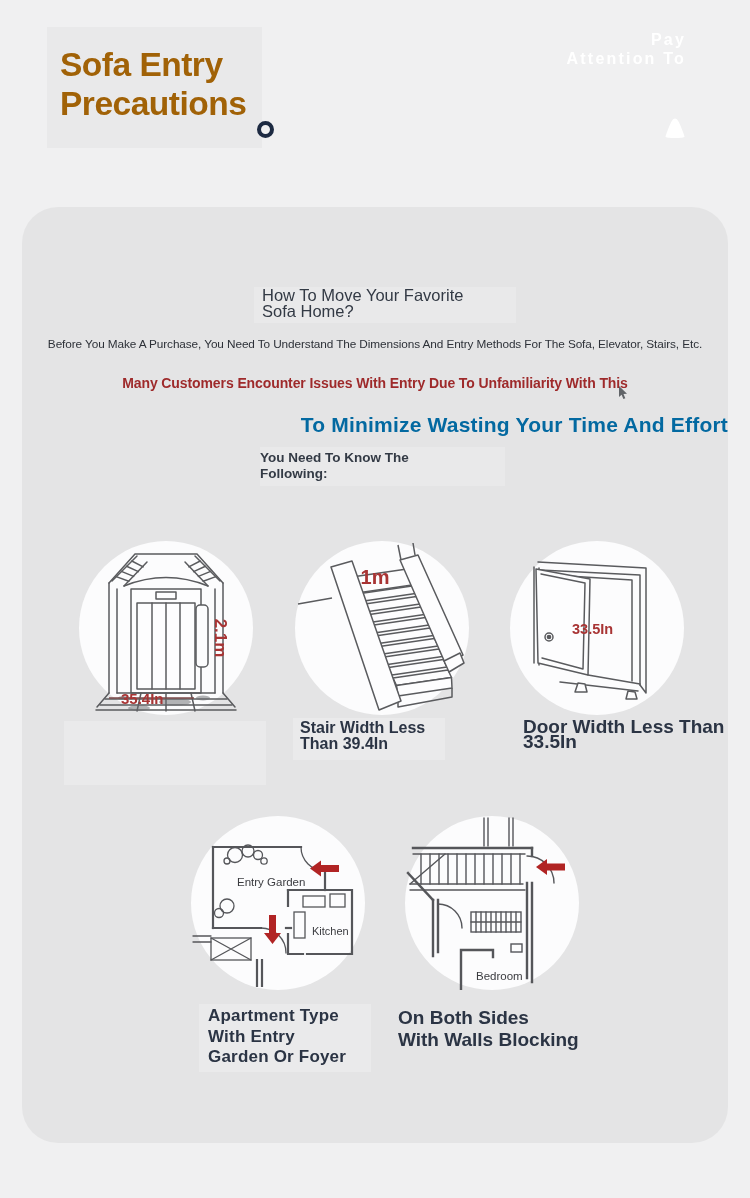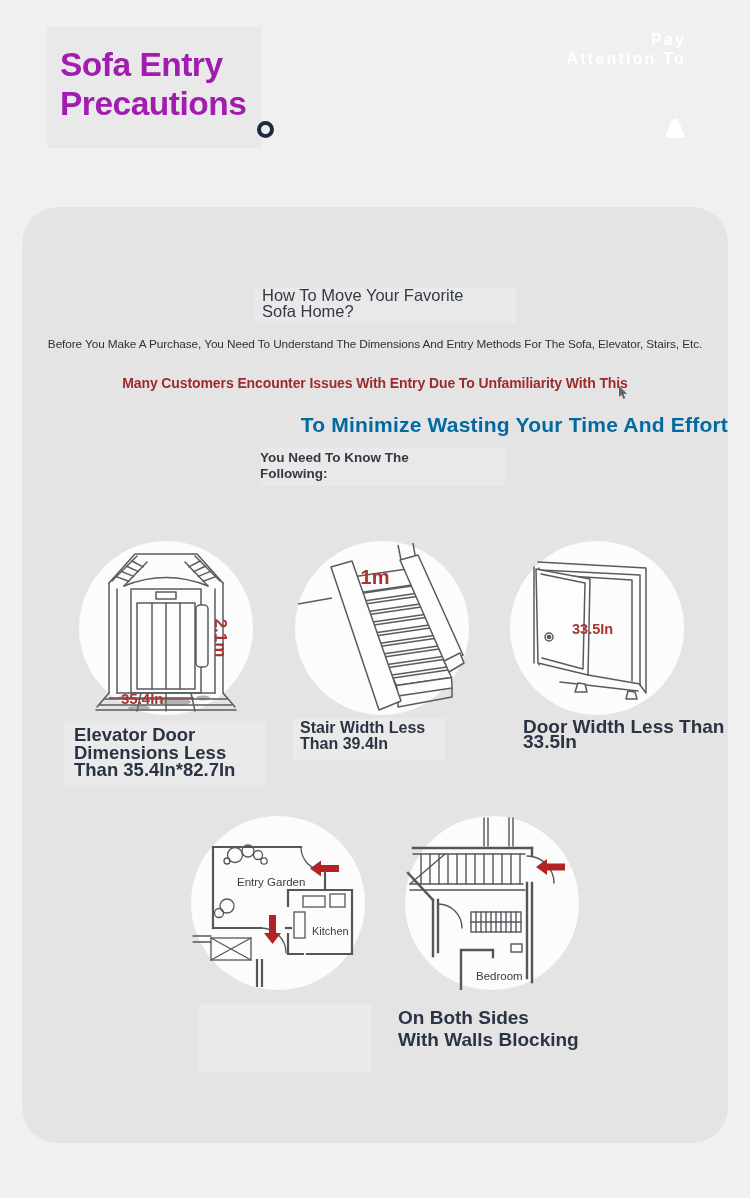--- a/index.html
+++ b/index.html
@@ -8,21 +8,21 @@
     background:#f0f0f1;
     font-family:"Liberation Sans", sans-serif;
     -webkit-font-smoothing:antialiased;
   }
   .abs{position:absolute;}
   
   .title-shade{left:47px;top:27px;width:215px;height:121px;background:#e9e9ea;}
   .page-title{
     left:60px;top:45px;margin:0;
     font-size:33.5px;line-height:39px;font-weight:bold;
-    color:#a21caf;letter-spacing:-0.5px;
+    color:#a16207;letter-spacing:-0.5px;
   }
   .page-title span{display:block;}
   .ring{
     left:257px;top:121px;width:17px;height:17px;box-sizing:border-box;
     border:4.5px solid #1d2a42;border-radius:50%;
   }
   .attention{
     right:64px;top:31px;text-align:right;
     font-size:16px;font-weight:bold;color:#ffffff;
     letter-spacing:2.2px;line-height:18.5px;
@@ -178,25 +178,20 @@
         <path d="M68 142 L65 151 L77 151 L75 143 Z" fill="#fdfdfe"></path>
         <path d="M118 150 L116 158 L127 158 L125 151 Z" fill="#fdfdfe"></path>
       </g>
       <text class="lbl-red" x="62" y="93" font-size="14.5">33.5In</text>
     </svg>
 
     <div class="abs shade-light" style="left:42px;top:514px;width:202px;height:64px;"></div>
     <div class="abs shade-light" style="left:271px;top:511px;width:152px;height:42px;"></div>
     <div class="abs shade-light" style="left:177px;top:797px;width:172px;height:68px;"></div>
 
-    <p class="abs caption cap-1">
-      <span>Elevator Door</span>
-      <span>Dimensions Less</span>
-      <span>Than 35.4In*82.7In</span>
-    </p>
     <p class="abs caption cap-2">
       <span>Stair Width Less</span>
       <span>Than 39.4In</span>
     </p>
     <p class="abs caption cap-3">
       <span>Door Width Less Than</span>
       <span>33.5In</span>
     </p>
 
     <svg class="abs fig" style="left:169px;top:609px;" viewBox="0 0 174 174">
@@ -254,19 +249,24 @@
         <path d="M33 88 A24 24 0 0 1 57 112"></path>
         <rect x="66" y="96" width="50" height="20"></rect>
         <path d="M66 106 H116"></path>
         <path d="M71 96 V116 M76 96 V116 M81 96 V116 M86 96 V116 M91 96 V116 M96 96 V116 M101 96 V116 M106 96 V116 M111 96 V116"></path>
         <rect x="106" y="128" width="11" height="8"></rect>
       </g>
       <path fill="#b12424" d="M160 47.5 H142 V43 L131 51 L142 59 V54.5 H160 Z"></path>
       <text class="lbl-room" x="71" y="164" font-size="11.5">Bedroom</text>
     </svg>
 
+    <p class="abs caption cap-4">
+      <span>Apartment Type</span>
+      <span>With Entry</span>
+      <span>Garden Or Foyer</span>
+    </p>
     <p class="abs caption cap-5">
       <span>On Both Sides</span>
       <span>With Walls Blocking</span>
     </p>
 
   </section>
 </div>
 
 </body></html>

